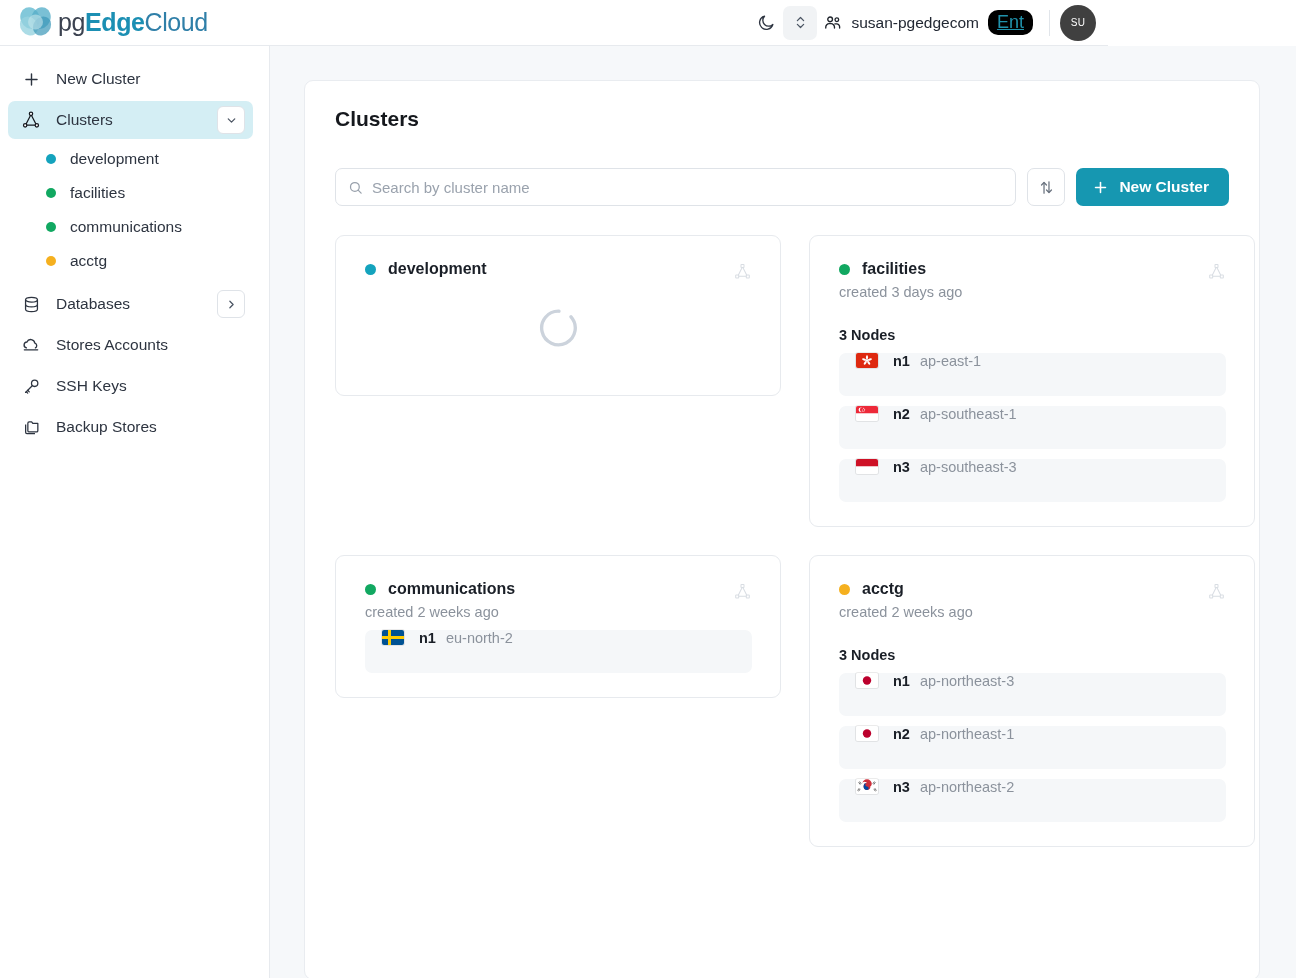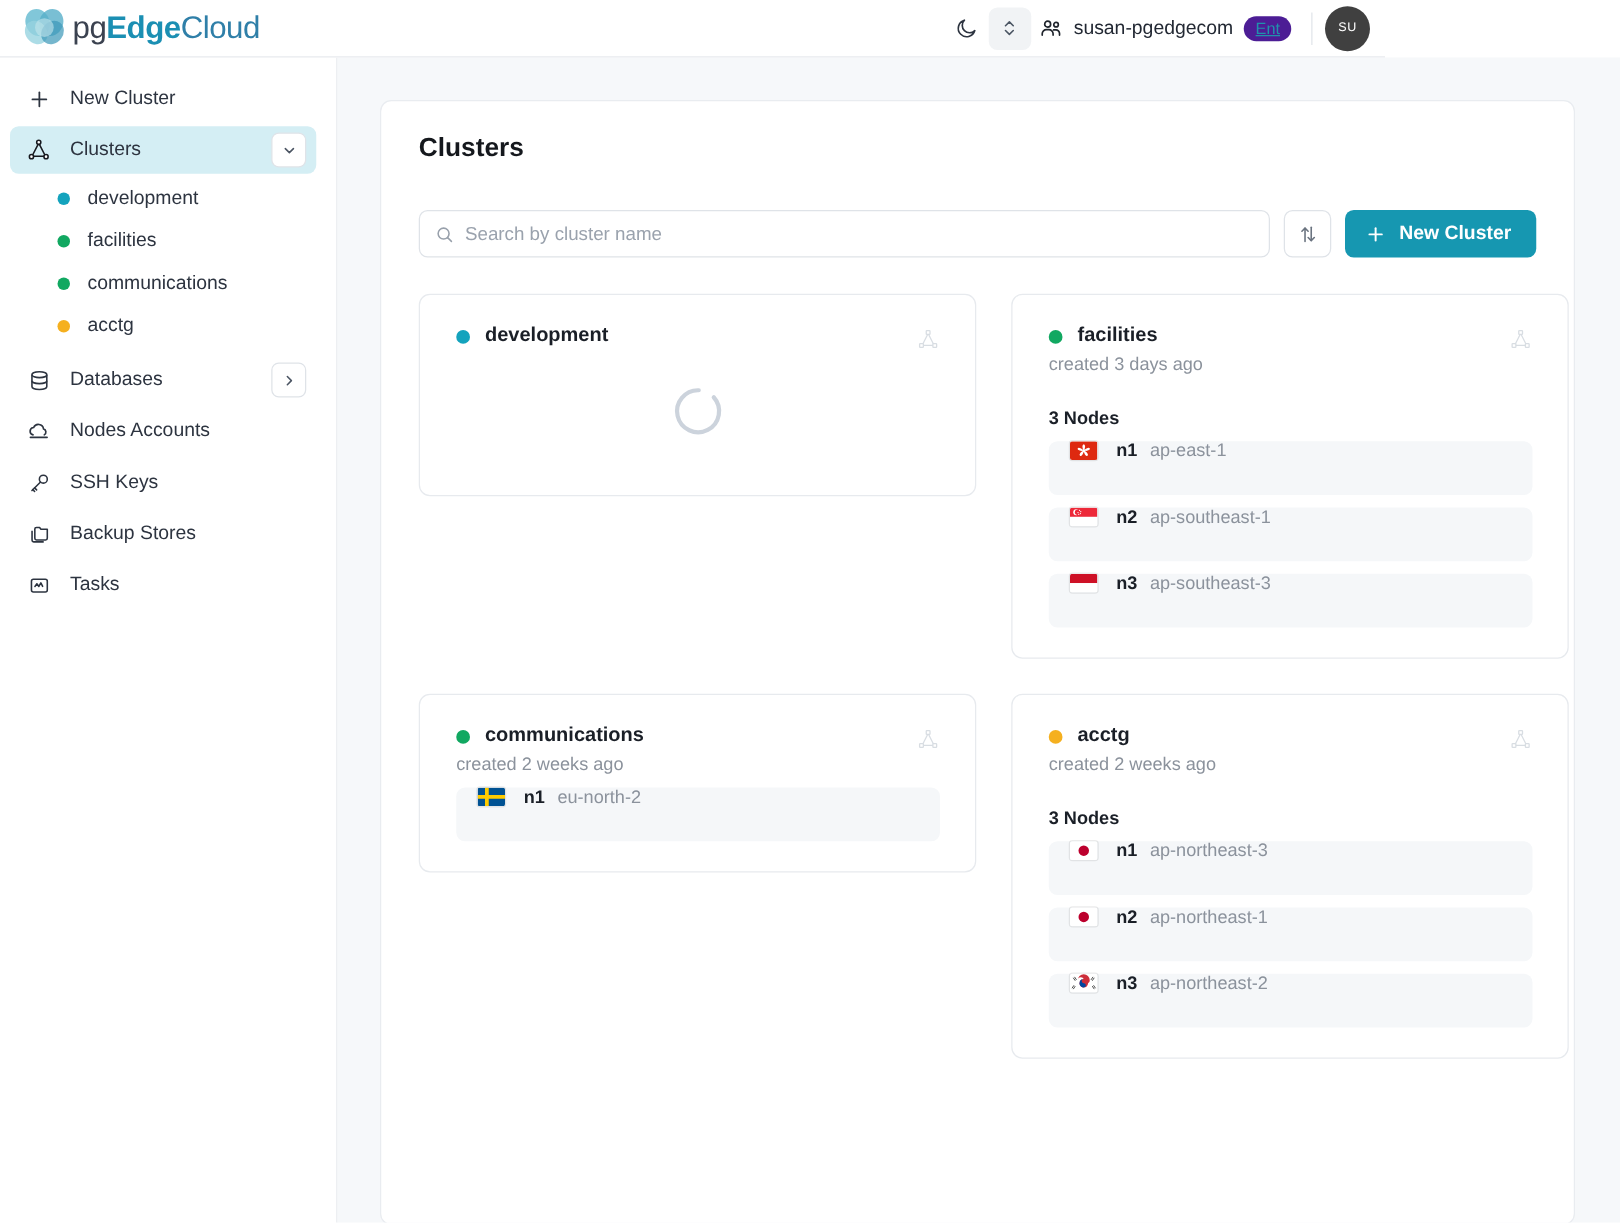--- a/index.html
+++ b/index.html
@@ -38,22 +38,22 @@
     display: flex; align-items: center; justify-content: center;
     background: transparent; border: none; cursor: pointer;
   }
   .icon-btn.filled { background: #f1f3f5; }
   .user-chip {
     display: flex; align-items: center; gap: 9px;
     padding: 4px 10px 4px 6px; border-radius: 8px; cursor: pointer;
   }
   .user-name { font-size: 15.5px; color: #222833; white-space: nowrap; }
   .ent-badge {
-    background: #4c1d95; color: #2092ac;
-    font-size: 13px; padding: 3px 9px 4px; border-radius: 10px;
+    background: #000000; color: #2092ac;
+    font-size: 18px; padding: 3px 9px 4px; border-radius: 10px;
     line-height: 1;
     text-decoration: underline;
   }
   .divider-v { width: 1px; height: 26px; background: #e1e5ea; margin: 0 10px 0 6px; }
   .avatar {
     width: 36px; height: 36px; border-radius: 50%;
     background: #404040; color: #fff;
     font-size: 10px; letter-spacing: .4px;
     display: flex; align-items: center; justify-content: center;
     cursor: pointer; flex: none;
@@ -274,21 +274,21 @@
     </span>
   </div>
 
   <div class="nav-item">
     <span class="nav-ico">
       <svg width="20" height="20" viewBox="0 0 24 24" fill="none" stroke="#2d3440" stroke-width="1.6" stroke-linecap="round">
         <path d="M6.5 15.5a3.6 3.6 0 0 1 .6-7.1 5 5 0 0 1 9.5 1.3 3.2 3.2 0 0 1 .7 5.8"></path>
         <line x1="4" y1="17.8" x2="20" y2="17.8"></line>
       </svg>
     </span>
-    <span class="nav-label">Nodes Accounts</span>
+    <span class="nav-label">Stores Accounts</span>
   </div>
 
   <div class="nav-item">
     <span class="nav-ico">
       <svg width="19" height="19" viewBox="0 0 24 24" fill="none" stroke="#2d3440" stroke-width="1.6" stroke-linecap="round" stroke-linejoin="round">
         <circle cx="16" cy="8" r="4"></circle>
         <path d="M13.2 10.8 4.5 19.5"></path>
           <path d="M7.2 16.8l2 2"></path>
           <path d="M5.4 18.6l1.8 1.8"></path>
       </svg>
@@ -299,29 +299,20 @@
   <div class="nav-item">
     <span class="nav-ico">
       <svg width="19" height="19" viewBox="0 0 24 24" fill="none" stroke="#2d3440" stroke-width="1.6" stroke-linejoin="round">
         <path d="M9 5h3.2l1.4 1.8H20V16a1.6 1.6 0 0 1-1.6 1.6H9A1.6 1.6 0 0 1 7.4 16V6.6A1.6 1.6 0 0 1 9 5z"></path>
         <path d="M4.6 8.3V18a1.6 1.6 0 0 0 1.6 1.6h10.2"></path>
       </svg>
     </span>
     <span class="nav-label">Backup Stores</span>
   </div>
 
-  <div class="nav-item">
-    <span class="nav-ico">
-      <svg width="19" height="19" viewBox="0 0 24 24" fill="none" stroke="#2d3440" stroke-width="1.6" stroke-linejoin="round" stroke-linecap="round">
-        <rect x="4" y="5.5" width="16" height="13" rx="2"></rect>
-        <path d="M7.5 12.8l2-2.6 2 2.6 2-3.6 1.8 3.6"></path>
-      </svg>
-    </span>
-    <span class="nav-label">Tasks</span>
-  </div>
 </div>
 
 <div class="main">
   <div class="panel">
 
     <div class="page-title">Clusters</div>
 
     <div class="toolbar">
       <div class="search-wrap">
         <span style="display:flex">

